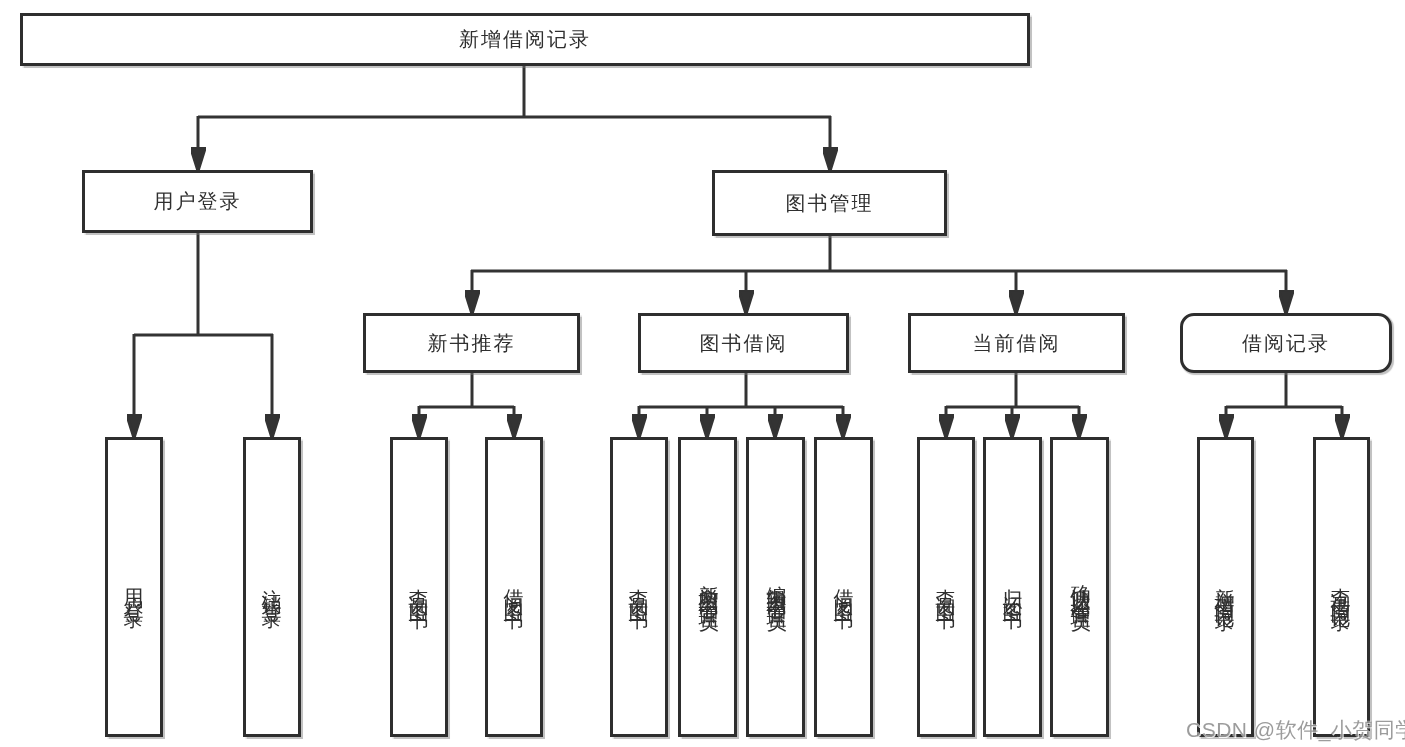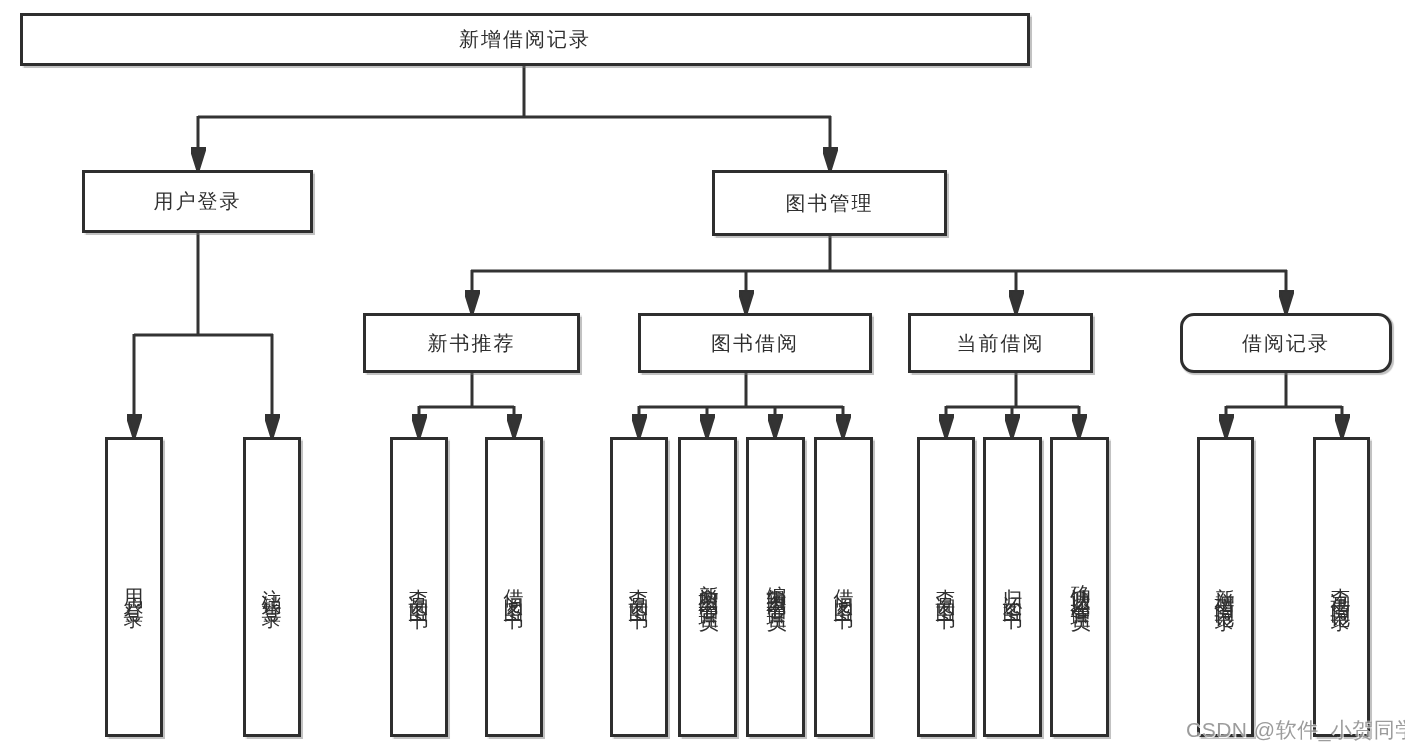--- a/index.html
+++ b/index.html
@@ -83,22 +83,22 @@
     <path d="M1226,406 L1226,437" marker-end="url(#arr)"></path>
     <path d="M1342,406 L1342,437" marker-end="url(#arr)"></path>
   </svg>
 
   <div class="box h" style="left:20px; top:13px; width:1010px; height:53px;">新增借阅记录</div>
 
   <div class="box h" style="left:82px; top:170px; width:231px; height:63px;">用户登录</div>
   <div class="box h" style="left:712px; top:170px; width:235px; height:66px;">图书管理</div>
 
   <div class="box h" style="left:363px; top:313px; width:217px; height:60px;">新书推荐</div>
-  <div class="box h" style="left:638px; top:313px; width:234px; height:60px;">图书借阅</div>
-  <div class="box h" style="left:908px; top:313px; width:185px; height:60px;">当前借阅</div>
+  <div class="box h" style="left:638px; top:313px; width:211px; height:60px;">图书借阅</div>
+  <div class="box h" style="left:908px; top:313px; width:217px; height:60px;">当前借阅</div>
   <div class="box h" style="left:1180px; top:313px; width:212px; height:60px;border-radius:14px;">借阅记录</div>
 
   <div class="box v" style="left:105px; top:437px; width:58px; height:300px;">用户登录</div>
   <div class="box v" style="left:243px; top:437px; width:58px; height:300px;">注销登录</div>
 
   <div class="box v" style="left:390px; top:437px; width:58px; height:300px;">查询图书</div>
   <div class="box v" style="left:485px; top:437px; width:58px; height:300px;">借阅图书</div>
 
   <div class="box v" style="left:610px; top:437px; width:58px; height:300px;">查询图书</div>
   <div class="box v narrow" style="left:678px; top:437px; width:59px; height:300px; letter-spacing:4px;">新增图书（管理员）</div>

